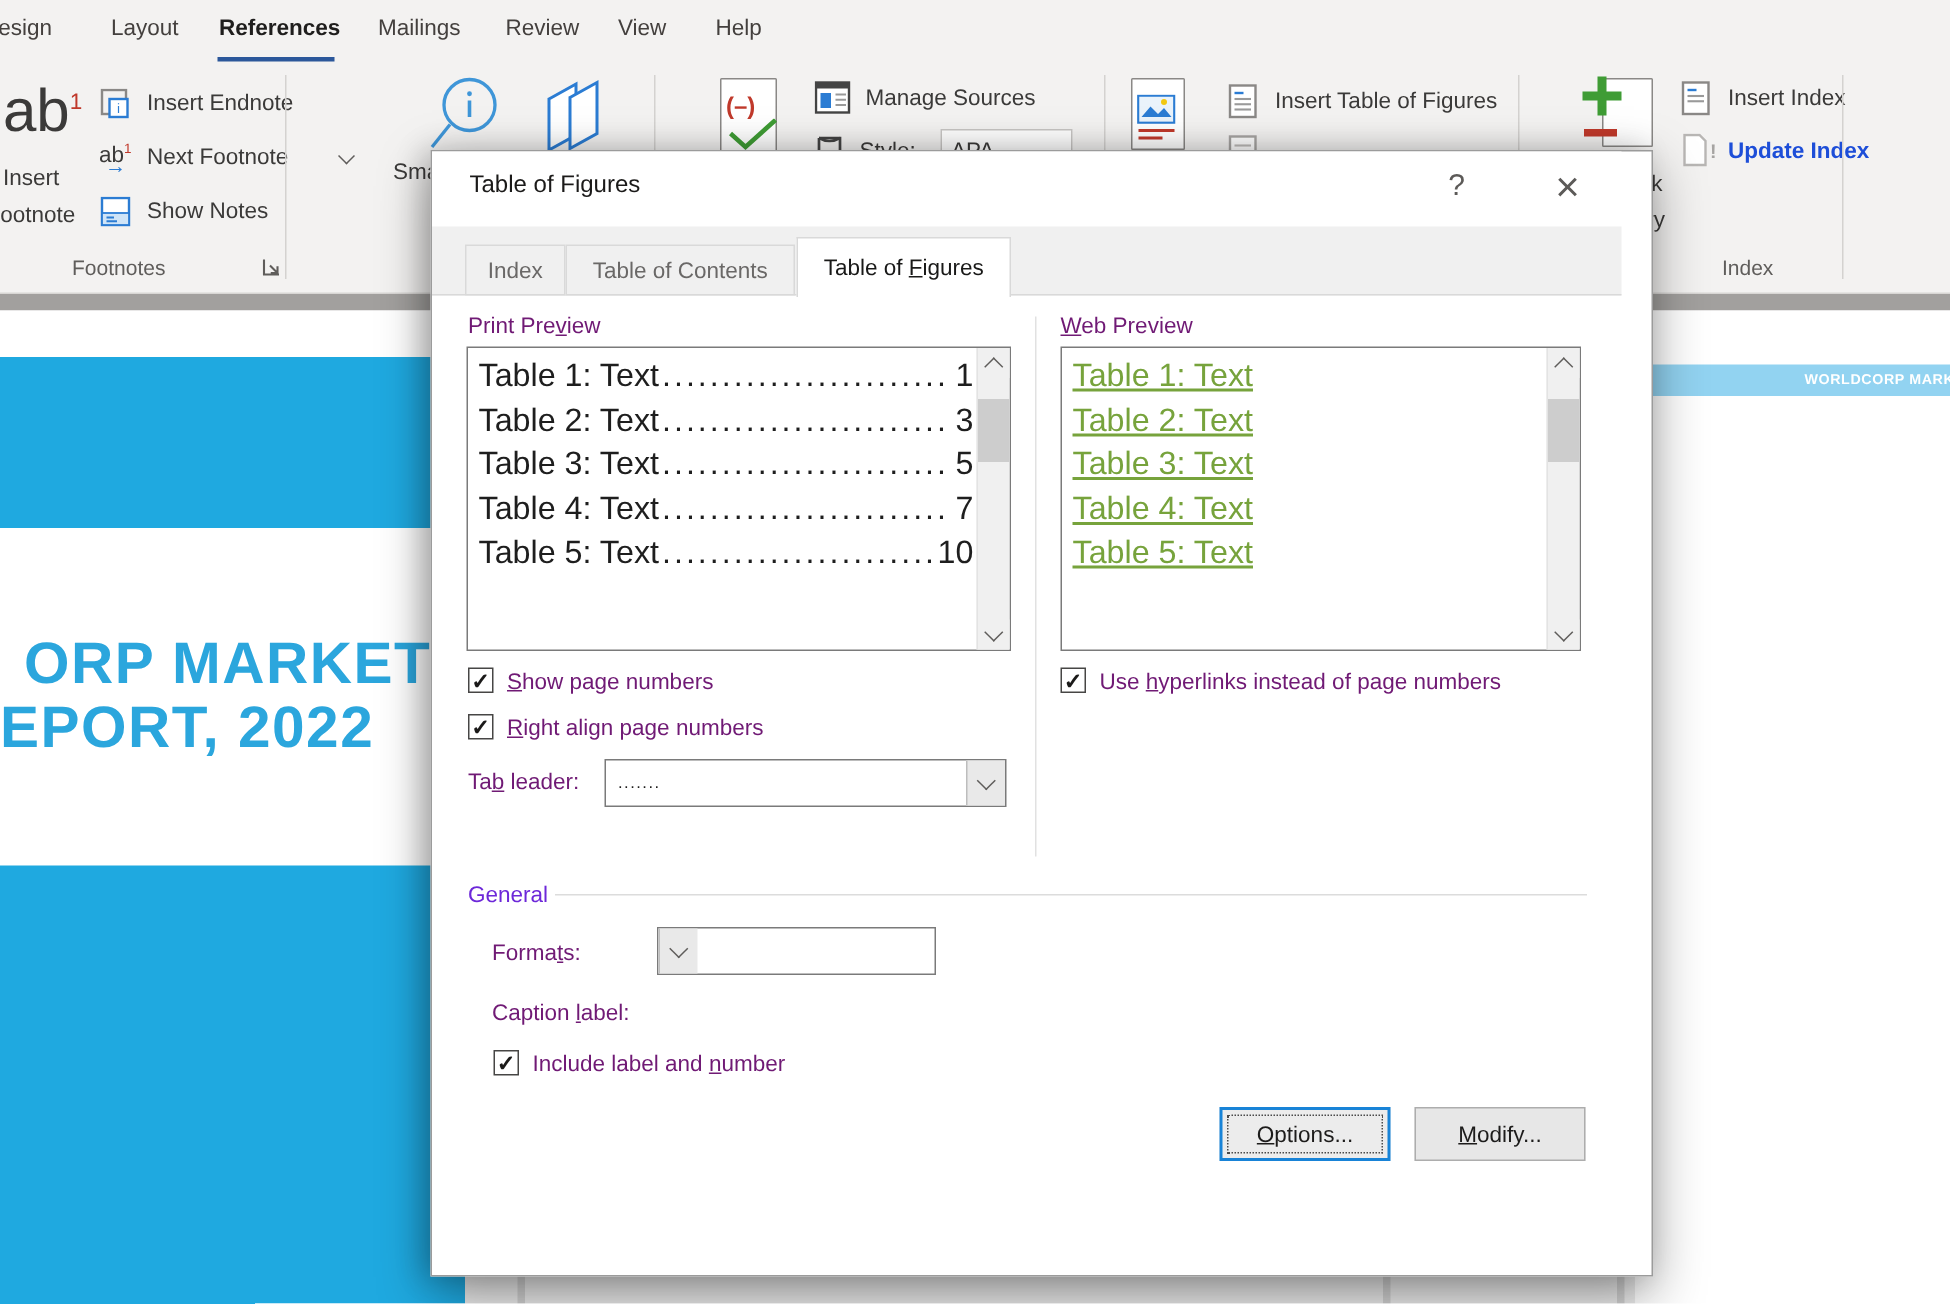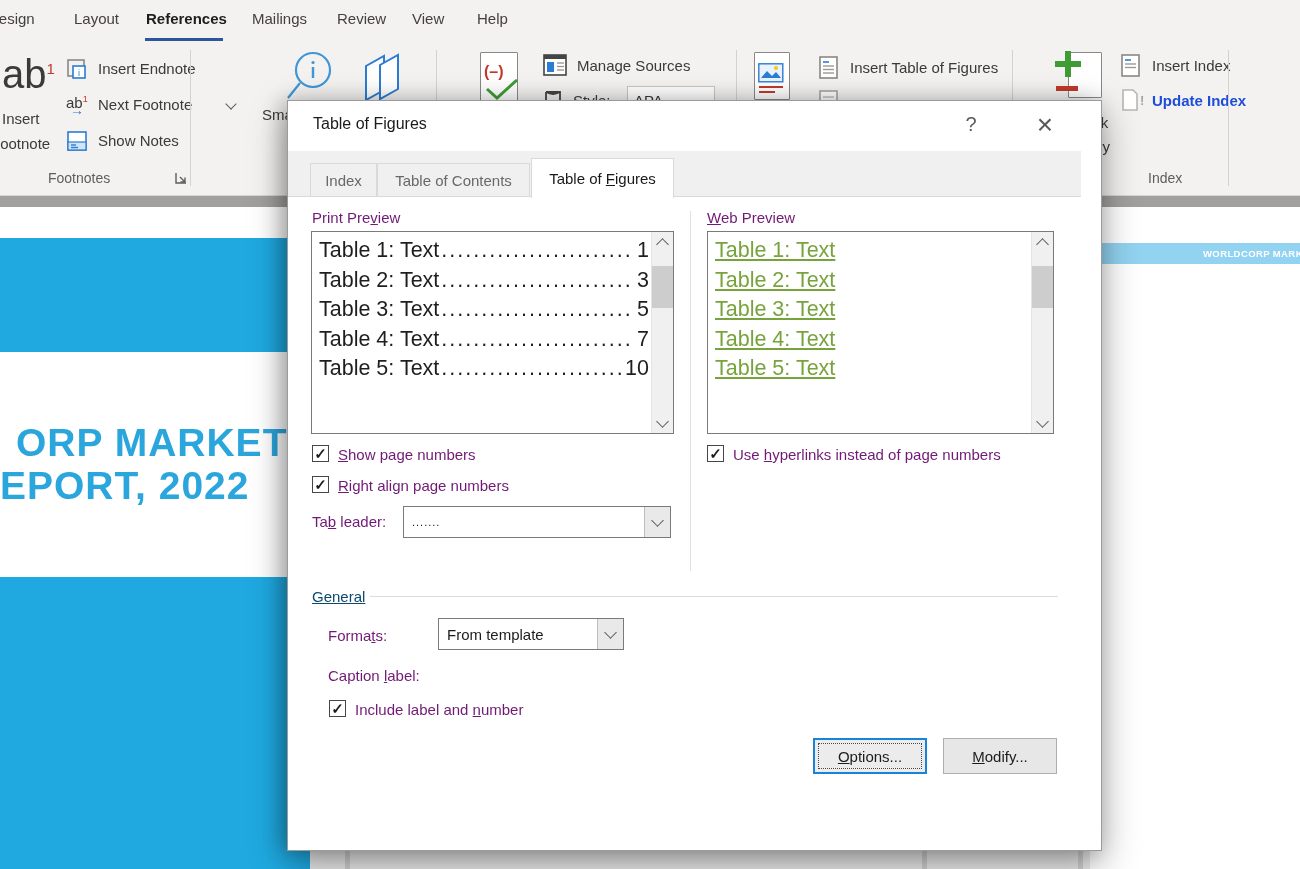--- a/index.html
+++ b/index.html
@@ -347,28 +347,27 @@
   <span class="r plabel" style="left:24px;top:412px;">
     <span>Ta</span><span class="ac">b</span><span> leader:</span>
   </span>
   <div class="r combo" style="left:115px;top:405px;width:268px;height:32px;">
     <span class="val" style="font-size:11px;letter-spacing:1px;">.......</span>
     <span class="btn">
         <span class="chev-dn" style="margin:0 0 3px 0;"></span>
       </span>
   </div>
 
-  <span class="r plabel" style="left:24px;top:487px;color:#0c4a6e;text-decoration:underline;">General</span>
+  <span class="r plabel" style="left:24px;top:487px;color:#6d28d9;">General</span>
   <div class="r hline" style="left:82px;top:495px;width:688px;"></div>
 
   <span class="r plabel" style="left:40px;top:526px;">
     <span>Forma</span><span class="ac">t</span><span>s:</span>
   </span>
   <div class="r combo" style="left:150px;top:517px;width:186px;height:32px;">
-    <span class="val">From template</span>
     <span class="btn">
         <span class="chev-dn" style="margin:0 0 3px 0;"></span>
       </span>
   </div>
 
   <span class="r plabel" style="left:40px;top:566px;">
     <span>Caption </span><span class="ac">l</span><span>abel:</span>
   </span>
 
   <div class="r" style="left:41px;top:599px;width:260px;height:20px;">

